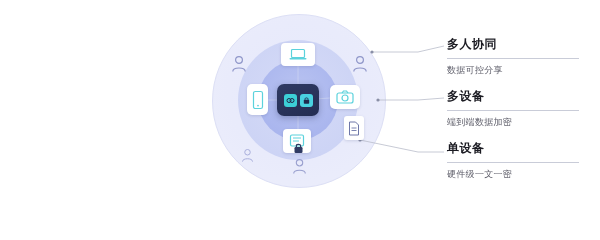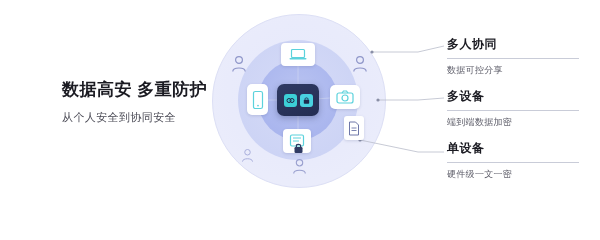--- a/index.html
+++ b/index.html
@@ -186,24 +186,20 @@
   }
   .callout-1 { left: 447px; top: 36px; }
   .callout-2 { left: 447px; top: 88px; }
   .callout-3 { left: 447px; top: 140px; }
 </style>
 </head>
 <body>
 
 <div class="stage">
 
-  <div class="headline">
-    <div class="title">数据高安  多重防护</div>
-    <div class="subtitle">从个人安全到协同安全</div>
-  </div>
 
   <div class="ring-outer"></div>
   <div class="ring-mid"></div>
   <div class="ring-inner"></div>
 
   <svg class="connectors" viewBox="0 0 600 200">
     <polyline points="372,52 418,52 444,46" fill="none" stroke="#b9bcca" stroke-width="0.8"></polyline>
     <polyline points="378,100 418,100 444,98" fill="none" stroke="#b9bcca" stroke-width="0.8"></polyline>
     <polyline points="360,140 418,152 444,152" fill="none" stroke="#b9bcca" stroke-width="0.8"></polyline>
     <circle cx="372" cy="52" r="1.6" fill="#8a8fa6"></circle>

